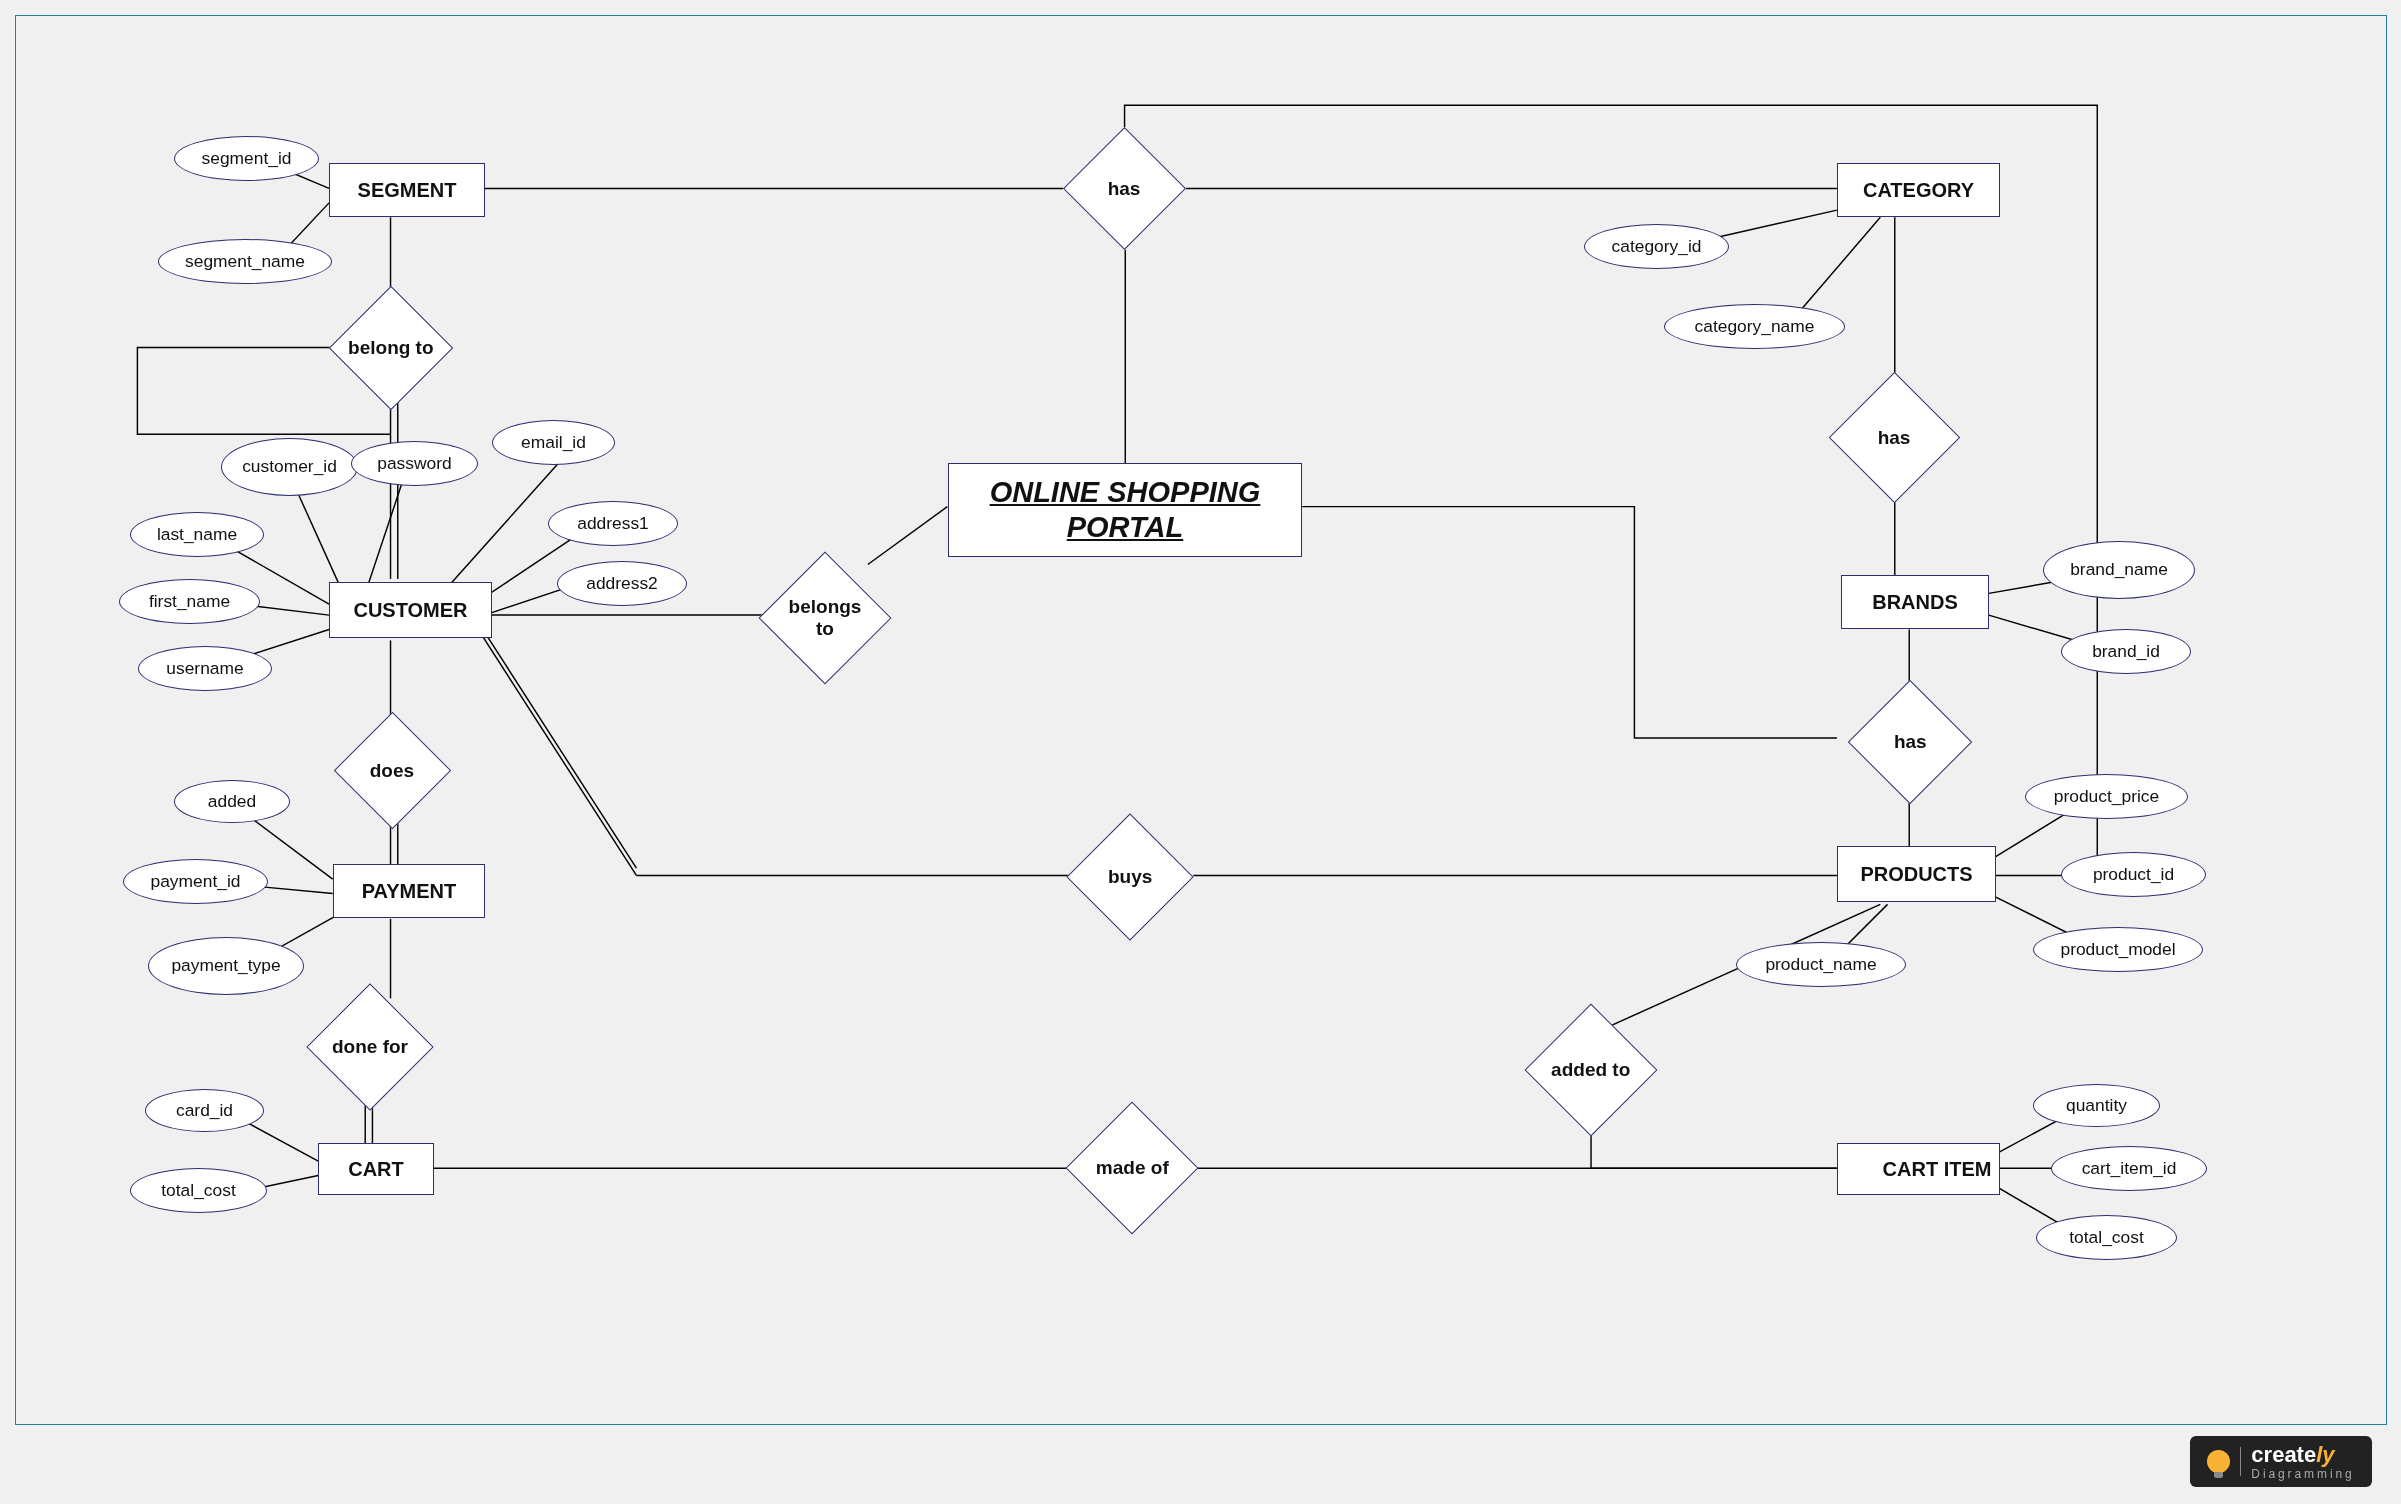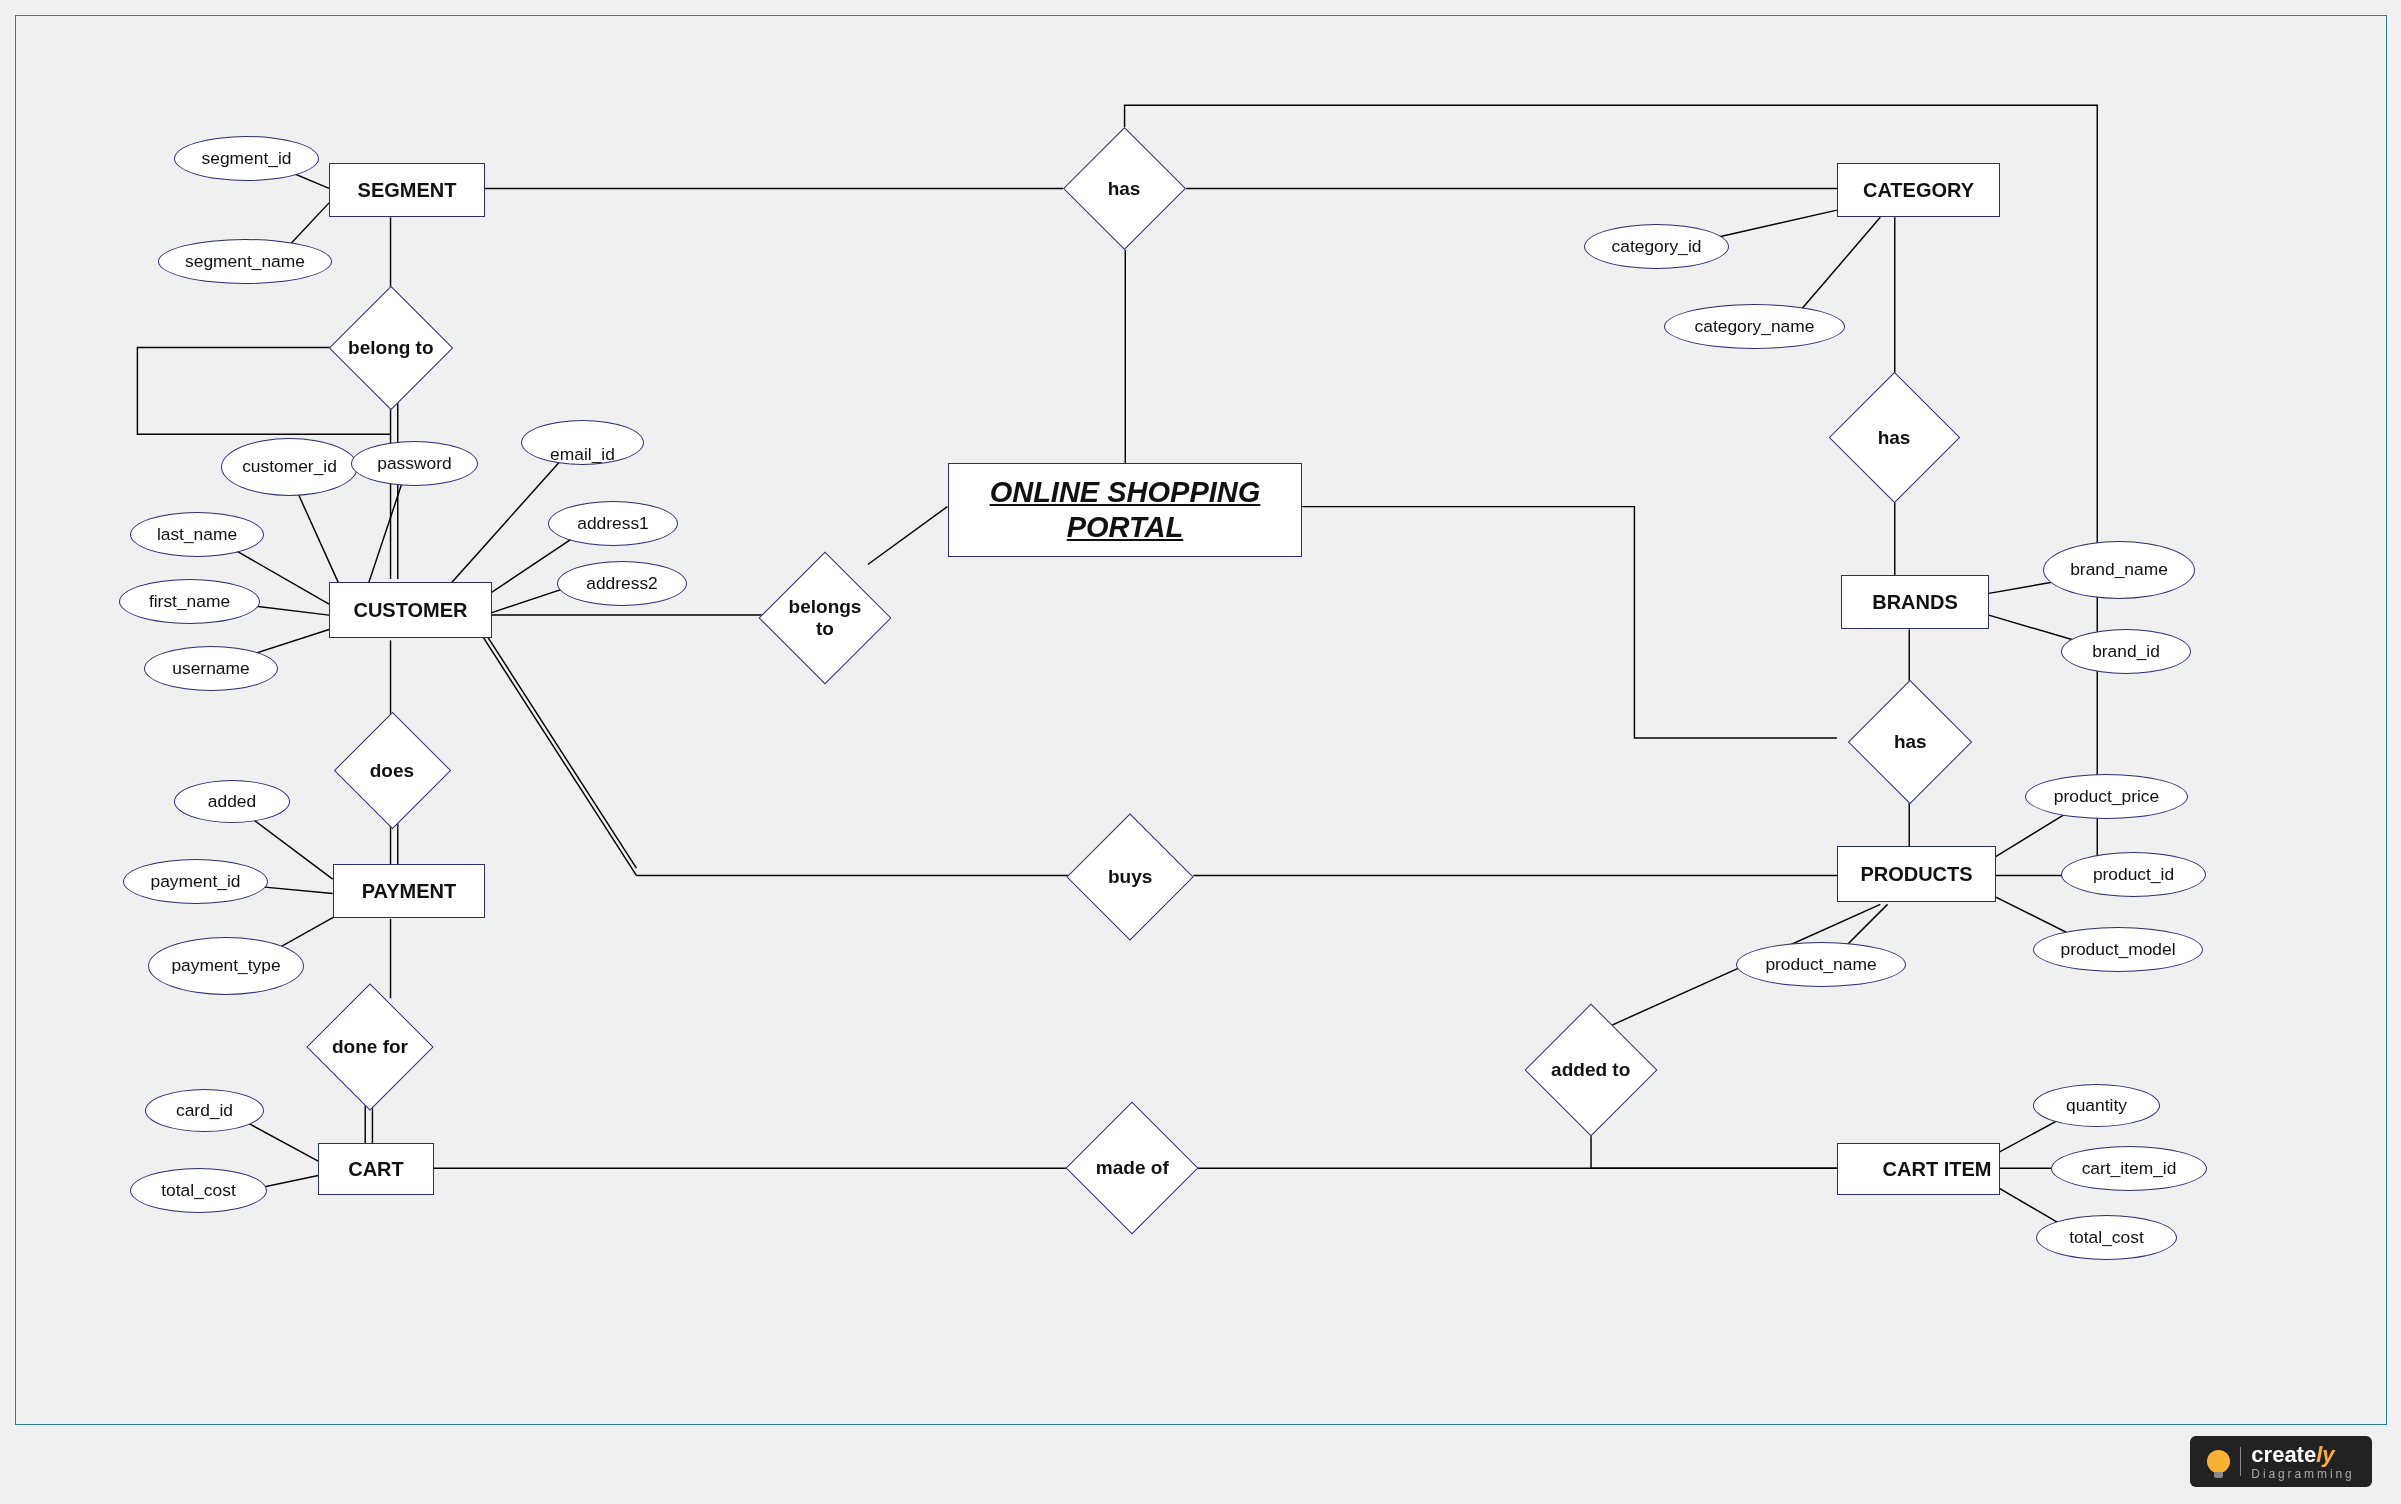--- a/index.html
+++ b/index.html
@@ -196,30 +196,30 @@
     <div class="attr" style="left:1664px;top:304px;width:181px;height:45px;">
         <span>category_name</span>
       </div>
 
     <div class="attr" style="left:221px;top:438px;width:137px;height:58px;">
         <span>customer_id</span>
       </div>
     <div class="attr" style="left:351px;top:441px;width:127px;height:45px;">
         <span>password</span>
       </div>
-    <div class="attr" style="left:521px;top:420px;width:123px;height:45px;align-items:flex-end;">
+    <div class="attr" style="left:492px;top:420px;width:123px;height:45px;">
         <span>email_id</span>
       </div>
     <div class="attr" style="left:130px;top:512px;width:134px;height:45px;">
         <span>last_name</span>
       </div>
     <div class="attr" style="left:119px;top:579px;width:141px;height:45px;justify-content:center;">
         <span>first_name</span>
       </div>
-    <div class="attr" style="left:144px;top:646px;width:134px;height:45px;">
+    <div class="attr" style="left:138px;top:646px;width:134px;height:45px;">
         <span>username</span>
       </div>
     <div class="attr" style="left:548px;top:501px;width:130px;height:45px;">
         <span>address1</span>
       </div>
     <div class="attr" style="left:557px;top:561px;width:130px;height:45px;">
         <span>address2</span>
       </div>
 
     <div class="attr" style="left:2043px;top:541px;width:152px;height:58px;">

